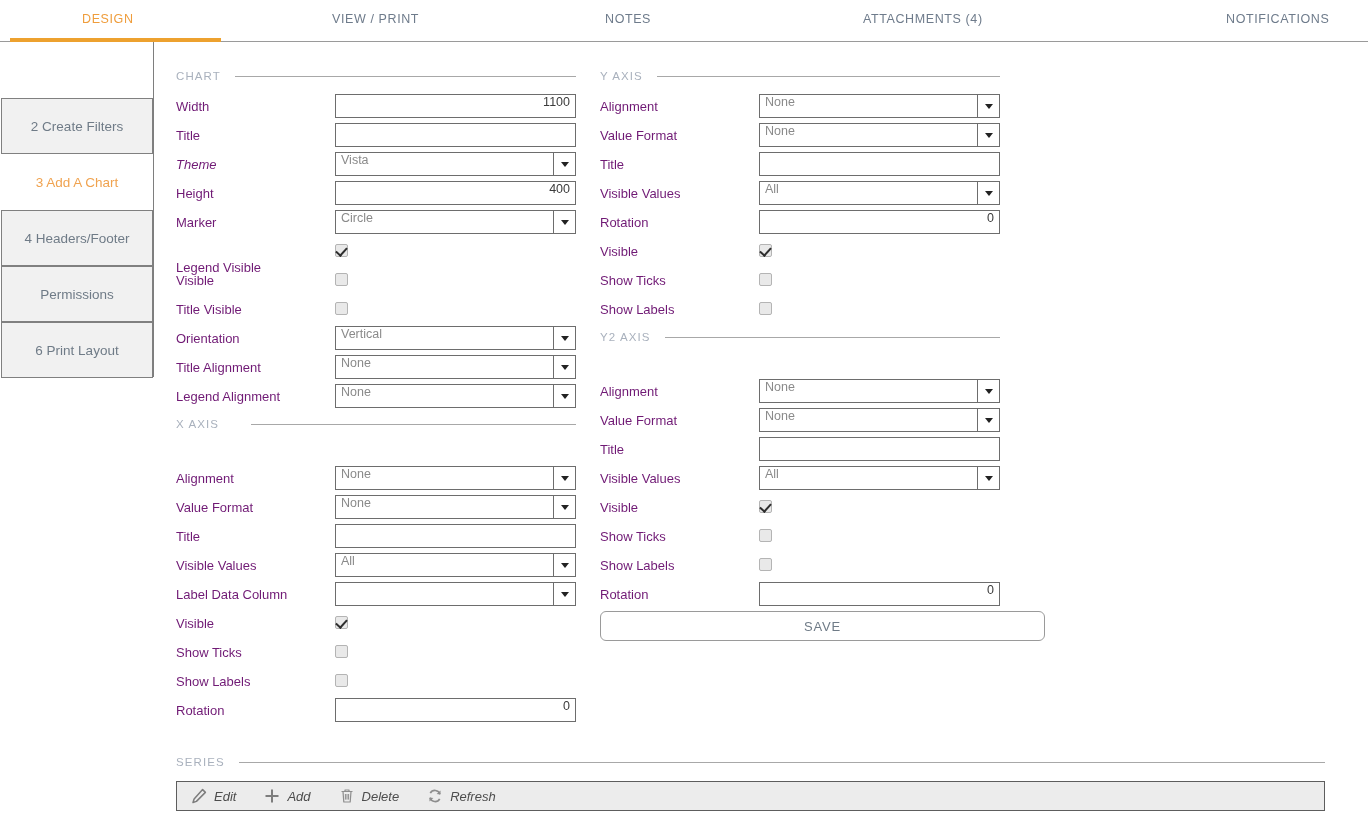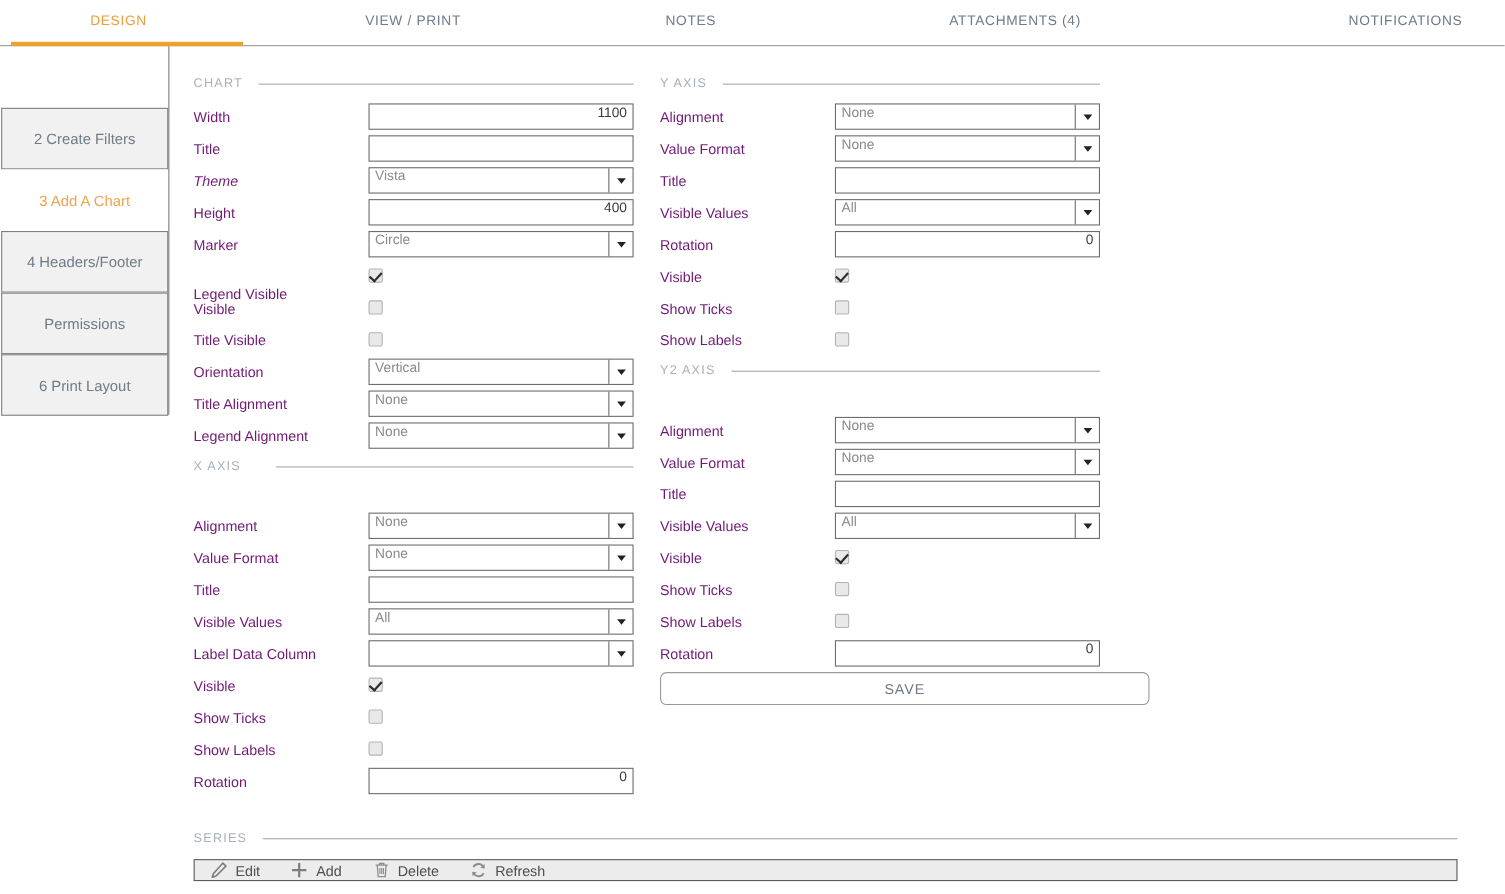--- a/index.html
+++ b/index.html
@@ -460,21 +460,21 @@
   <span class="val">0</span>
 </div>
 
 <div class="savebtn" style="left:600px; top:611px; width:445px; height:30px;">SAVE</div>
 
 <div class="sect-head" style="left:176px; top:756px; width:1149px;">
   <span class="sect-title">SERIES</span>
   <span class="sect-rule"></span>
 </div>
 
-<div class="series-toolbar" style="left:176px; top:781px; width:1149px; height:20px;">
+<div class="series-toolbar" style="left:176px; top:781px; width:1149px; height:30px;font-style:italic;">
 
   <div class="tool">
     <svg class="ico" viewBox="0 0 16 16">
       <path d="M11.6 1.6 L14.4 4.4 L5.4 13.4 L2 14.5 L3.1 11.1 Z" fill="none" stroke="#7d7d7d" stroke-width="1.5" stroke-linejoin="round"></path>
     </svg>
     <span>Edit</span>
   </div>
 
   <div class="tool">
     <svg class="ico" viewBox="0 0 16 16">

